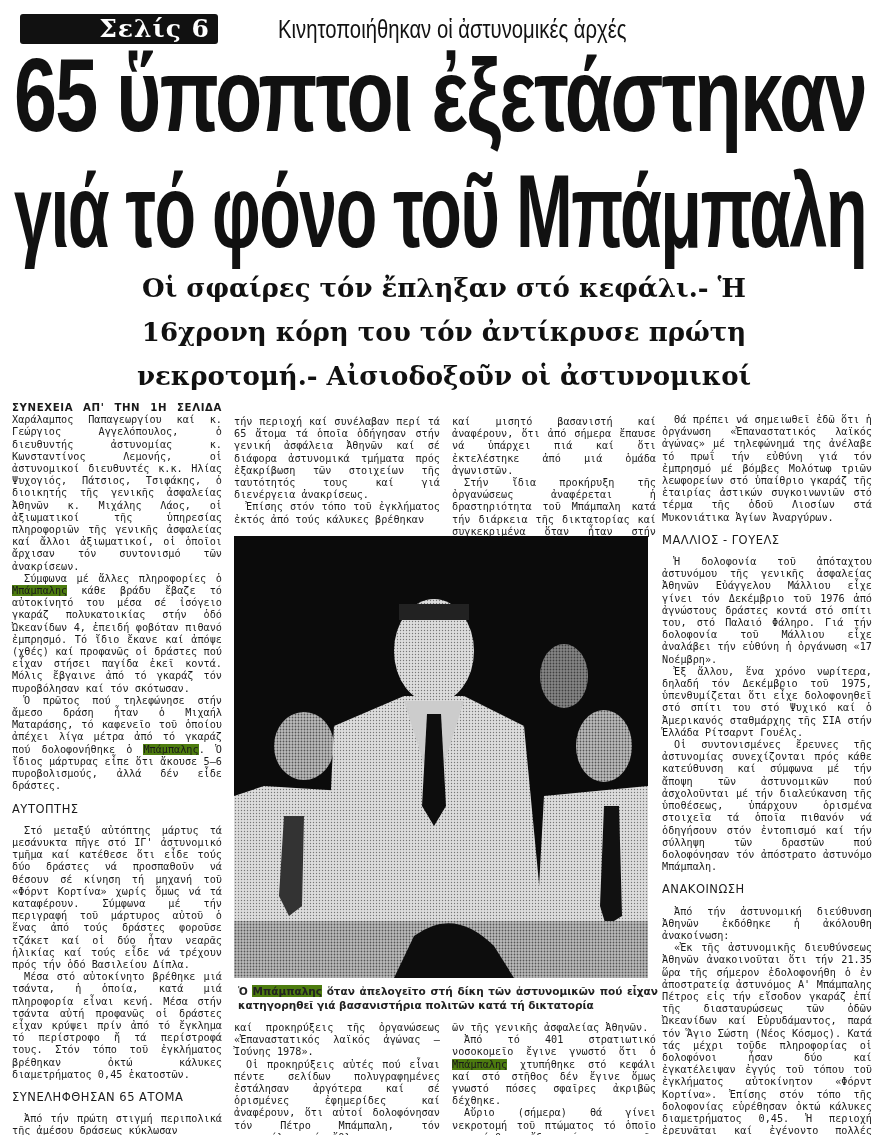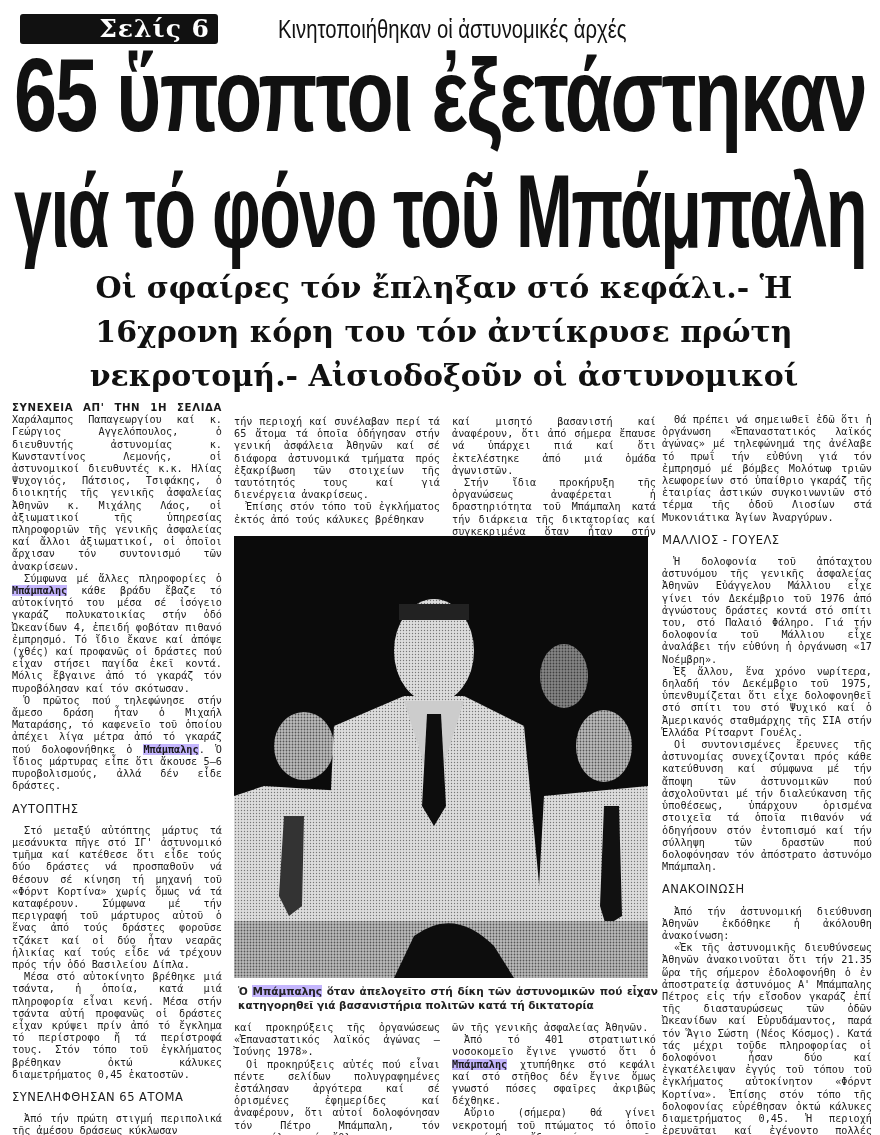--- a/index.html
+++ b/index.html
@@ -11,37 +11,37 @@
     font-size: 25px; line-height: 30px; padding: 0 8px; border-radius: 3px; letter-spacing: 1px; width: 198px; text-align: right; }
   .kicker { margin-left: 60px; font-family: "Liberation Sans", sans-serif; font-size: 26px; transform: scaleX(0.78); transform-origin: left center; white-space: nowrap; }
 
   .headline { position: absolute; left: 14px; width: 852px; font-family: "Liberation Sans", sans-serif; font-weight: bold;
     font-size: 92px; line-height: 92px; white-space: nowrap; letter-spacing: -2px; }
   .headline span { display: inline-block; transform-origin: left top; }
   .hl1 { top: 44px; }
   .hl2 { top: 160px; }
 
   .deck { position: absolute; left: 74px; width: 740px; font-family: "DejaVu Serif", serif; font-weight: bold;
-    font-size: 30px; line-height: 44px; text-align: center; }
+    font-size: 26px; line-height: 44px; text-align: center; }
   .deck-line { white-space: nowrap; }
 
   .col { position: absolute; font-family: "DejaVu Sans Mono", monospace; font-size: 10.2px; line-height: 12.2px; text-align: justify; color: #1a1a1a; }
   .col p { text-indent: 12px; margin-bottom: 0; }
   .col p.noindent { text-indent: 0; }
   .col1 { left: 12px; top: 402px; width: 210px; }
   .col2a { left: 234px; top: 416px; width: 206px; }
   .col3a { left: 452px; top: 416px; width: 204px; }
   .col4 { left: 662px; top: 414px; width: 210px; }
   .col2b { left: 234px; top: 1022px; width: 206px; }
   .col3b { left: 452px; top: 1022px; width: 204px; }
 
   .subhead { font-family: "DejaVu Sans", sans-serif; font-size: 11.5px; letter-spacing: 0.5px; margin: 10px 0 10px 0; text-indent: 0; }
   .run-in { font-family: "DejaVu Sans", sans-serif; font-weight: bold; letter-spacing: 0.6px; }
 
-  .hl { background: #c4b5fd; font-weight: bold; }
+  .hl { background: #4d7c0f; }
 
   .photo { position: absolute; left: 234px; top: 536px; width: 414px; height: 442px; background: #0d0d0d; overflow: hidden; }
   .photo svg { width: 100%; height: 100%; display: block; }
   .caption { position: absolute; left: 238px; top: 984px; width: 420px; font-family: "DejaVu Sans", sans-serif; font-size: 10.5px; line-height: 14px; font-weight: bold; color: #222; text-align: justify; }
 </style>
 </head>
 <body>
 
 <div class="kicker-row">
   <div class="section-badge">Σελίς 6</div>

